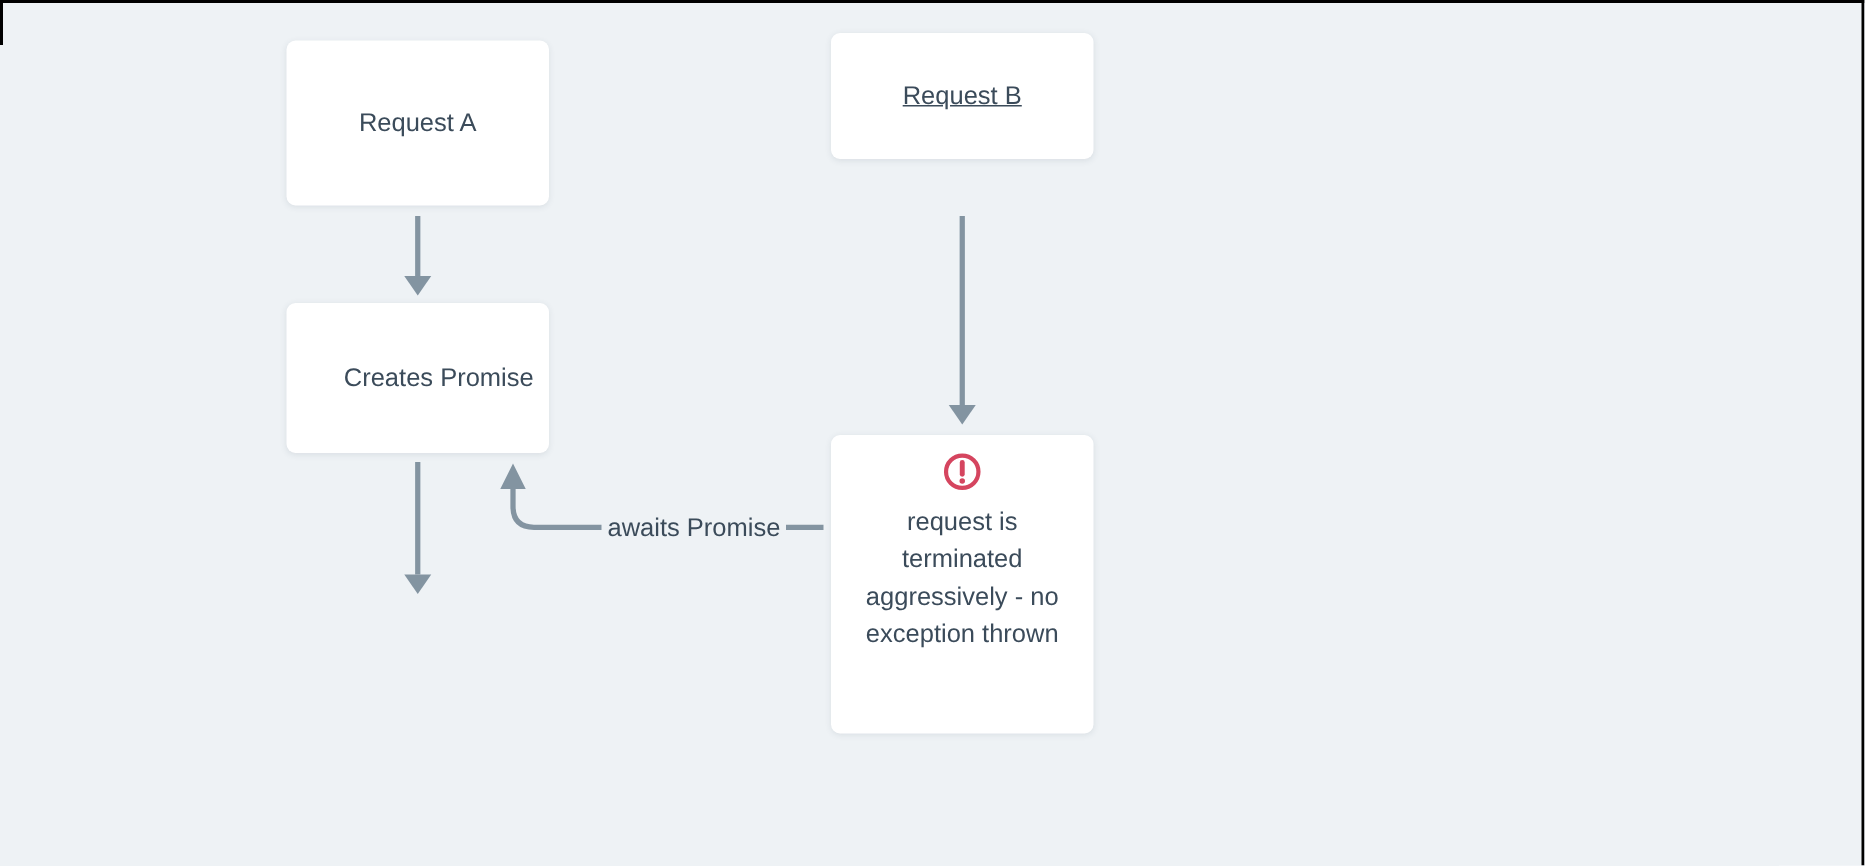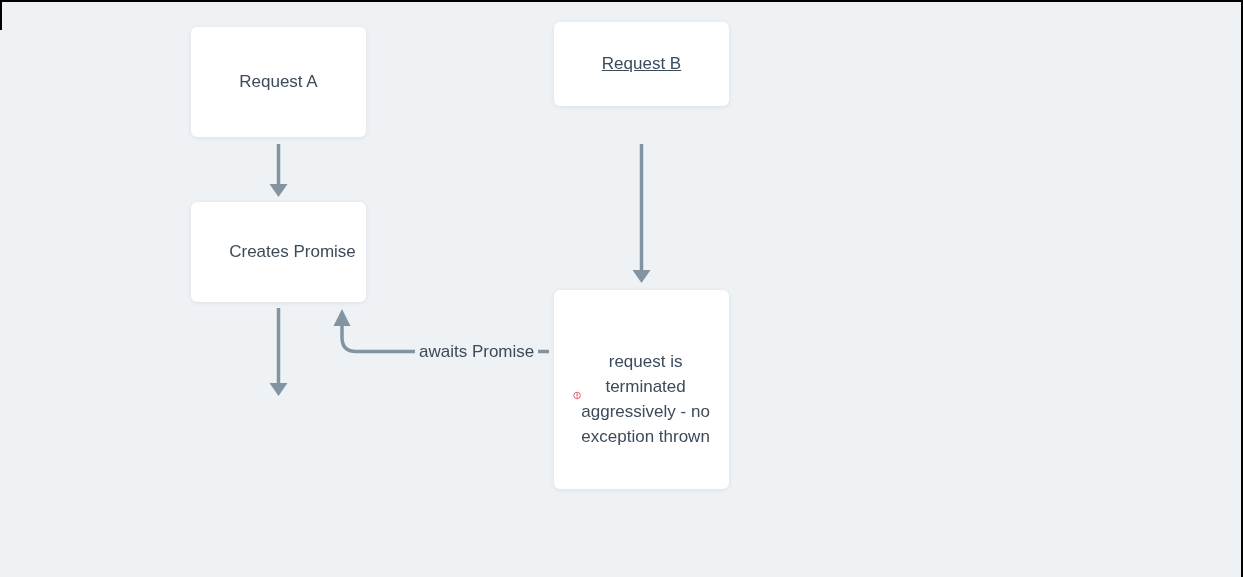--- a/index.html
+++ b/index.html
@@ -45,33 +45,33 @@
     font-weight: 500;
     line-height: 24px;
     z-index: 2;
   }
   .node-request-a       { left: 191px; top: 27px;  width: 175px; height: 110px; }
   .node-request-b       { left: 554px; top: 22px;  width: 175px; height: 84px; text-decoration: underline; }
   .node-creates-promise { left: 191px; top: 202px; width: 175px; height: 100px; padding-left: 28px; }
   .node-a-continues     { left: 191px; top: 403px; width: 176px; height: 150px; padding: 0 10px; }
   .node-terminated {
     left: 554px; top: 290px; width: 175px; height: 199px;
-    flex-direction: row;
+    flex-direction: column;
     justify-content: flex-start;
     padding: 11px 19px 0 19px;
     line-height: 25px;
   }
   .node-terminated .node-label { margin-top: 7px; }
   .alert-icon { width: 27px; height: 27px; display: block; }
   .alert-icon circle.ring { stroke: var(--alert); fill: none; }
   .alert-icon .mark { stroke: var(--alert); fill: var(--alert); }
 
   .edge-label {
     position: absolute;
-    left: 415px;
+    left: 401px;
     top: 341px;
     height: 21px;
     padding: 0 4px;
     background: var(--background);
     color: var(--text);
     font-size: 17px;
     font-weight: 500;
     line-height: 21px;
     white-space: nowrap;
     z-index: 3;

